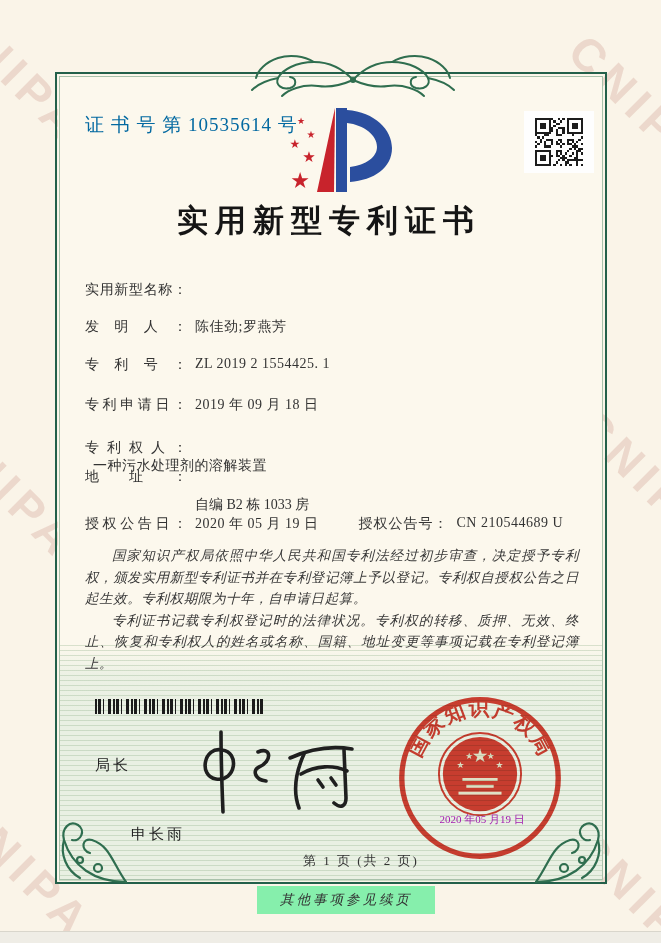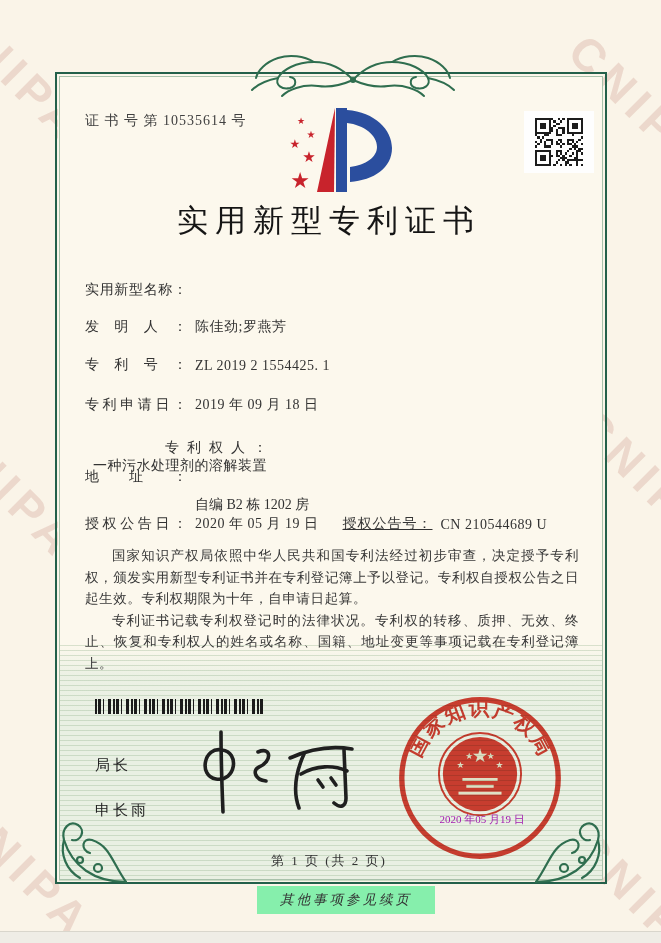--- a/index.html
+++ b/index.html
@@ -14,50 +14,50 @@
   .frame-outer{position:absolute;left:55px;top:72px;width:548px;height:808px;
       border:2.5px solid #23604a;z-index:2;pointer-events:none;}
   .frame-inner{position:absolute;left:2px;top:2px;right:2px;bottom:2px;border:1.5px solid #a9c2ab;}
   
   .paper{position:absolute;left:58px;top:75px;width:545px;height:805px;background:#fcf8ed;z-index:1;}
   
   .guilloche{position:absolute;left:59px;top:645px;width:544px;height:236px;z-index:1;
       background:
         repeating-linear-gradient(180deg, rgba(134,170,128,0.30) 0 1px, rgba(0,0,0,0) 1px 5px),
         linear-gradient(180deg, rgba(233,240,227,0) 0px, rgba(233,240,227,0.85) 30px, #e9f0e3 70px);}
-  .cert-no{position:absolute;left:85px;top:112px;font-size:14px;letter-spacing:1px;color:#404040;z-index:3;}
+  .cert-no{position:absolute;left:85px;top:112px;font-size:19px;letter-spacing:1px;color:#0369a1;z-index:3;}
   .title{position:absolute;left:55px;top:200px;width:548px;text-align:center;font-size:31px;
-      font-weight:400;letter-spacing:7px;color:#151515;z-index:3;}
+      font-weight:700;letter-spacing:7px;color:#151515;z-index:3;}
   
   .qr-patch{position:absolute;left:524px;top:111px;width:70px;height:62px;background:#fefefe;z-index:3;}
   .qr{position:absolute;left:535px;top:118px;width:48px;height:48px;z-index:4;
       display:grid;grid-template-columns:repeat(21,1fr);grid-template-rows:repeat(21,1fr);}
   .qr div{background:transparent;} .qr div.on{background:#1c1c1c;}
   
-  .frow{position:absolute;left:85px;z-index:3;font-size:14px;color:#333;display:flex;align-items:flex-end;white-space:nowrap;}
+  .frow{position:absolute;left:85px;z-index:3;font-size:14px;color:#333;display:flex;align-items:flex-start;white-space:nowrap;}
   .flabel{display:inline-block;width:102px;text-align:justify;text-align-last:justify;letter-spacing:0;}
   .fval{margin-left:8px;letter-spacing:0.5px;}
-  .flabel2{margin-left:24px;letter-spacing:1px;text-decoration:underline;}
+  .flabel2{margin-left:40px;letter-spacing:1px;}
   
   .bodytext{position:absolute;left:85px;top:545px;width:494px;z-index:3;font-size:13.5px;
-      line-height:21.5px;color:#383838;}
+      line-height:21.5px;color:#383838;font-style:italic;}
   .bodytext p{margin:0;text-indent:2em;letter-spacing:0.6px;text-align:justify;}
   
   .barcode{position:absolute;left:95px;top:699px;width:170px;height:15px;z-index:3;
       background:repeating-linear-gradient(90deg,#1b1b1b 0 2px,transparent 2px 3px,#1b1b1b 3px 6px,
       transparent 6px 8px,#1b1b1b 8px 9px,transparent 9px 13px,#1b1b1b 13px 16px,transparent 16px 18px);}
   .signer{position:absolute;left:95px;z-index:3;font-size:15px;letter-spacing:3px;color:#222;
       font-family:"Liberation Sans","DejaVu Sans",sans-serif;}
   .sig-svg{position:absolute;left:192px;top:726px;z-index:3;}
   
   .seal{position:absolute;left:392px;top:690px;z-index:5;mix-blend-mode:multiply;opacity:0.95;}
   .seal-date{position:absolute;left:404px;top:812px;width:156px;text-align:center;z-index:6;
       font-size:11px;color:#a21caf;letter-spacing:0px;white-space:nowrap;}
   .page-info{position:absolute;left:55px;top:852px;width:548px;text-align:center;z-index:3;
-      font-size:13px;letter-spacing:2px;color:#333;}
+      font-size:13px;letter-spacing:2px;color:#333;padding-left:32px;}
   .cont-patch{position:absolute;left:257px;top:886px;width:178px;height:28px;background:#86efac;z-index:3;
       display:flex;align-items:center;justify-content:center;}
   .cont-text{font-size:13.5px;letter-spacing:3px;color:#333;font-style:italic;}
   .bottom-strip{position:absolute;left:0;top:931px;width:661px;height:12px;background:#efede6;
       border-top:1px solid #d9d6cc;z-index:1;}
   .orn{position:absolute;z-index:3;pointer-events:none;}
 </style>
 </head>
 <body>
 
@@ -586,38 +586,38 @@
   <span class="fval">2019 年 09 月 18 日</span>
 </div>
 <div class="frow" style="top:439px;flex-direction:column;">
   <span class="flabel">专利权人：</span>
   <span class="fval">一种污水处理剂的溶解装置</span>
 </div>
 <div class="frow" style="top:468px;font-family:Liberation Mono, monospace;">
   <span class="flabel">地址：</span>
 </div>
 <div class="frow" style="top:496px;left:195px;">
-  <span>自编 B2 栋 1202 房</span>
+  <span>自编 B2 栋 1033 房</span>
 </div>
 <div class="frow" style="top:515px;">
   <span class="flabel">授权公告日：</span>
   <span class="fval">2020 年 05 月 19 日</span>
   <span class="flabel2">授权公告号：</span>
   <span class="fval">CN 210544689 U</span>
 </div>
 
 <div class="bodytext">
   <p>国家知识产权局依照中华人民共和国专利法经过初步审查，决定授予专利权，颁发实用新型专利证书并在专利登记簿上予以登记。专利权自授权公告之日起生效。专利权期限为十年，自申请日起算。</p>
   <p>专利证书记载专利权登记时的法律状况。专利权的转移、质押、无效、终止、恢复和专利权人的姓名或名称、国籍、地址变更等事项记载在专利登记簿上。</p>
 </div>
 
 <div class="barcode"></div>
 
 <div class="signer" style="top:756px;">局长</div>
-<div class="signer" style="top:801px;">申长雨</div>
+<div class="signer" style="top:825px;margin-left:36px;">申长雨</div>
 
 <svg class="sig-svg" width="170" height="92" viewBox="0 0 170 92">
   <g stroke="#1f1f1f" fill="none" stroke-width="3.6" stroke-linecap="round" stroke-linejoin="round">
     <path d="M30,24 C12,20 6,50 24,53 C44,56 48,26 30,24 Z"></path>
     <path d="M29,6 C29,30 30,62 31,86"></path>
     <path d="M66,26 C80,20 80,36 67,41 C60,44 63,54 74,55"></path>
     <path d="M98,32 C120,22 142,20 160,23"></path>
     <path d="M112,28 C103,48 101,66 107,82"></path>
     <path d="M109,48 C124,39 142,39 155,45"></path>
     <path d="M152,24 L154,72 C154,80 149,83 142,77"></path>

